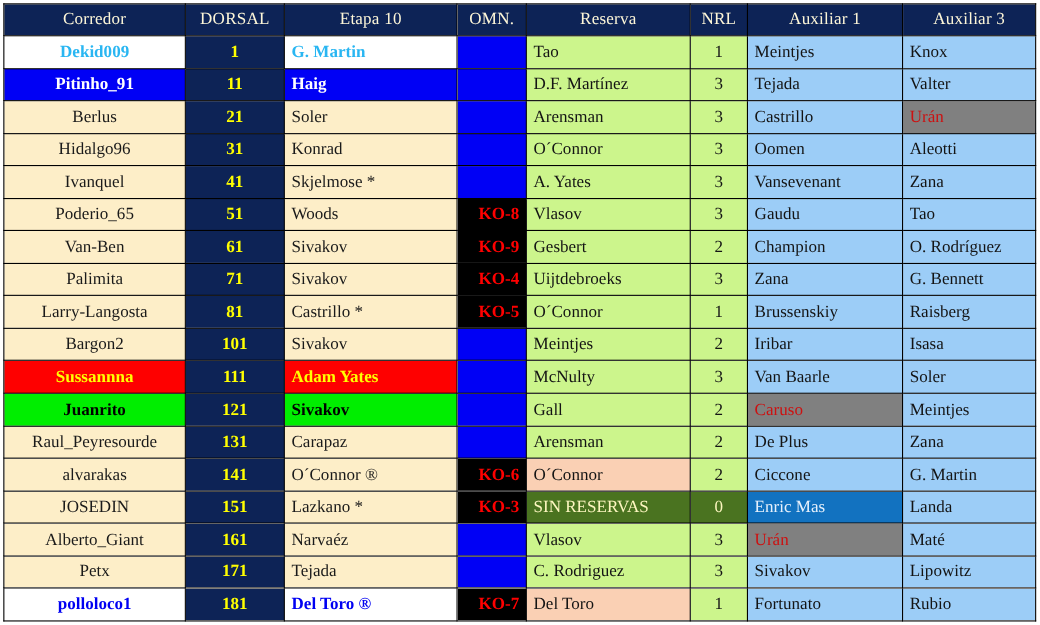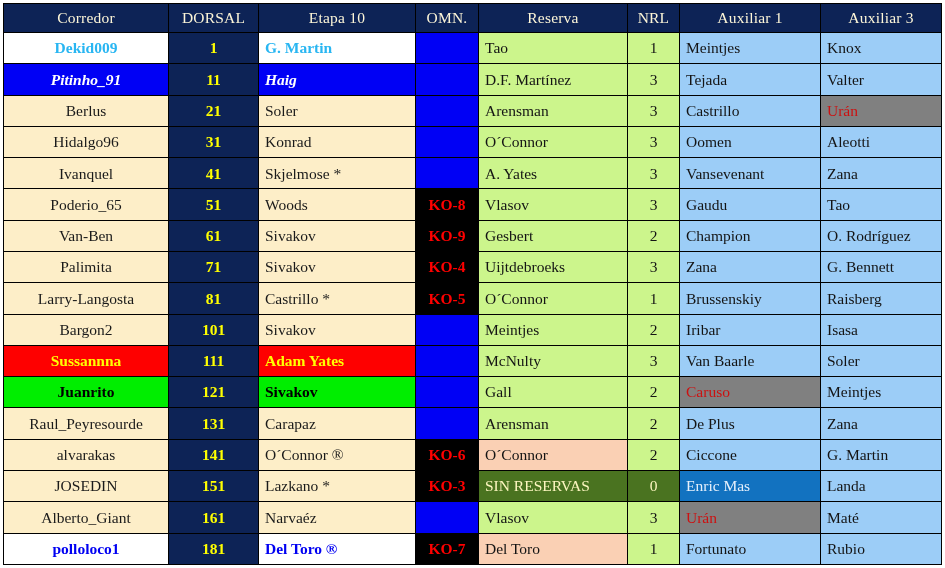--- a/index.html
+++ b/index.html
@@ -72,21 +72,21 @@
   }
   td.etapa {
     background: #fdeec8;
     color: #1a1a1a;
     text-align: left;
   }
   td.omn {
     background: #0000f5;
     color: #ff0000;
     font-weight: bold;
-    text-align: center;
+    text-align: right;
     font-size: 15px;
   }
   td.reserva {
     background: #ccf58c;
     color: #141414;
     text-align: left;
   }
   td.nrl {
     background: #ccf58c;
     color: #141414;
@@ -94,21 +94,21 @@
   }
   td.aux1, td.aux2 {
     background: #9ccdf7;
     color: #141414;
     text-align: left;
   }
 
   
   .v-white      { background:#ffffff !important; }
   .v-cyantext   { color:#29b6f2 !important; font-weight:bold !important; }
-  .v-blue       { background:#0000f5 !important; color:#ffffff !important; font-weight:bold !important;font-style:italic; }
+  .v-blue       { background:#0000f5 !important; color:#ffffff !important; font-weight:bold !important; }
   .v-red        { background:#fe0000 !important; color:#ffff00 !important; font-weight:bold; }
   .v-green      { background:#00ee00 !important; color:#000000 !important; font-weight:bold !important; }
   .v-bluetext   { color:#0000f2 !important; font-weight:bold !important; }
   .v-ko         { background:#000000 !important; color:#ff0000 !important; font-weight:bold !important; }
   .v-gray       { background:#808080 !important; color:#cc1111 !important; }
   .v-peach      { background:#fad0b4 !important; }
   .v-olive      { background:#4a7320 !important; color:#fdf6c0 !important; }
   .v-olivedark  { background:#4a7320 !important; color:#fdf6c0 !important; }
   .v-medblue    { background:#1272c0 !important; color:#e6f0fb !important; }
 </style>
@@ -294,20 +294,30 @@
           <td class="corredor">Alberto_Giant</td>
           <td class="dorsal">161</td>
           <td class="etapa">Narvaéz</td>
           <td class="omn"></td>
           <td class="reserva">Vlasov</td>
           <td class="nrl">3</td>
           <td class="aux1 v-gray">Urán</td>
           <td class="aux2">Maté</td>
         </tr>
         <tr>
+          <td class="corredor">Petx</td>
+          <td class="dorsal">171</td>
+          <td class="etapa">Tejada</td>
+          <td class="omn"></td>
+          <td class="reserva">C.  Rodriguez</td>
+          <td class="nrl">3</td>
+          <td class="aux1">Sivakov</td>
+          <td class="aux2">Lipowitz</td>
+        </tr>
+        <tr>
           <td class="corredor v-white v-bluetext">polloloco1</td>
           <td class="dorsal">181</td>
           <td class="etapa v-white v-bluetext">Del Toro ®</td>
           <td class="omn v-ko">KO-7</td>
           <td class="reserva v-peach">Del Toro</td>
           <td class="nrl">1</td>
           <td class="aux1">Fortunato</td>
           <td class="aux2">Rubio</td>
         </tr>
       </tbody>

